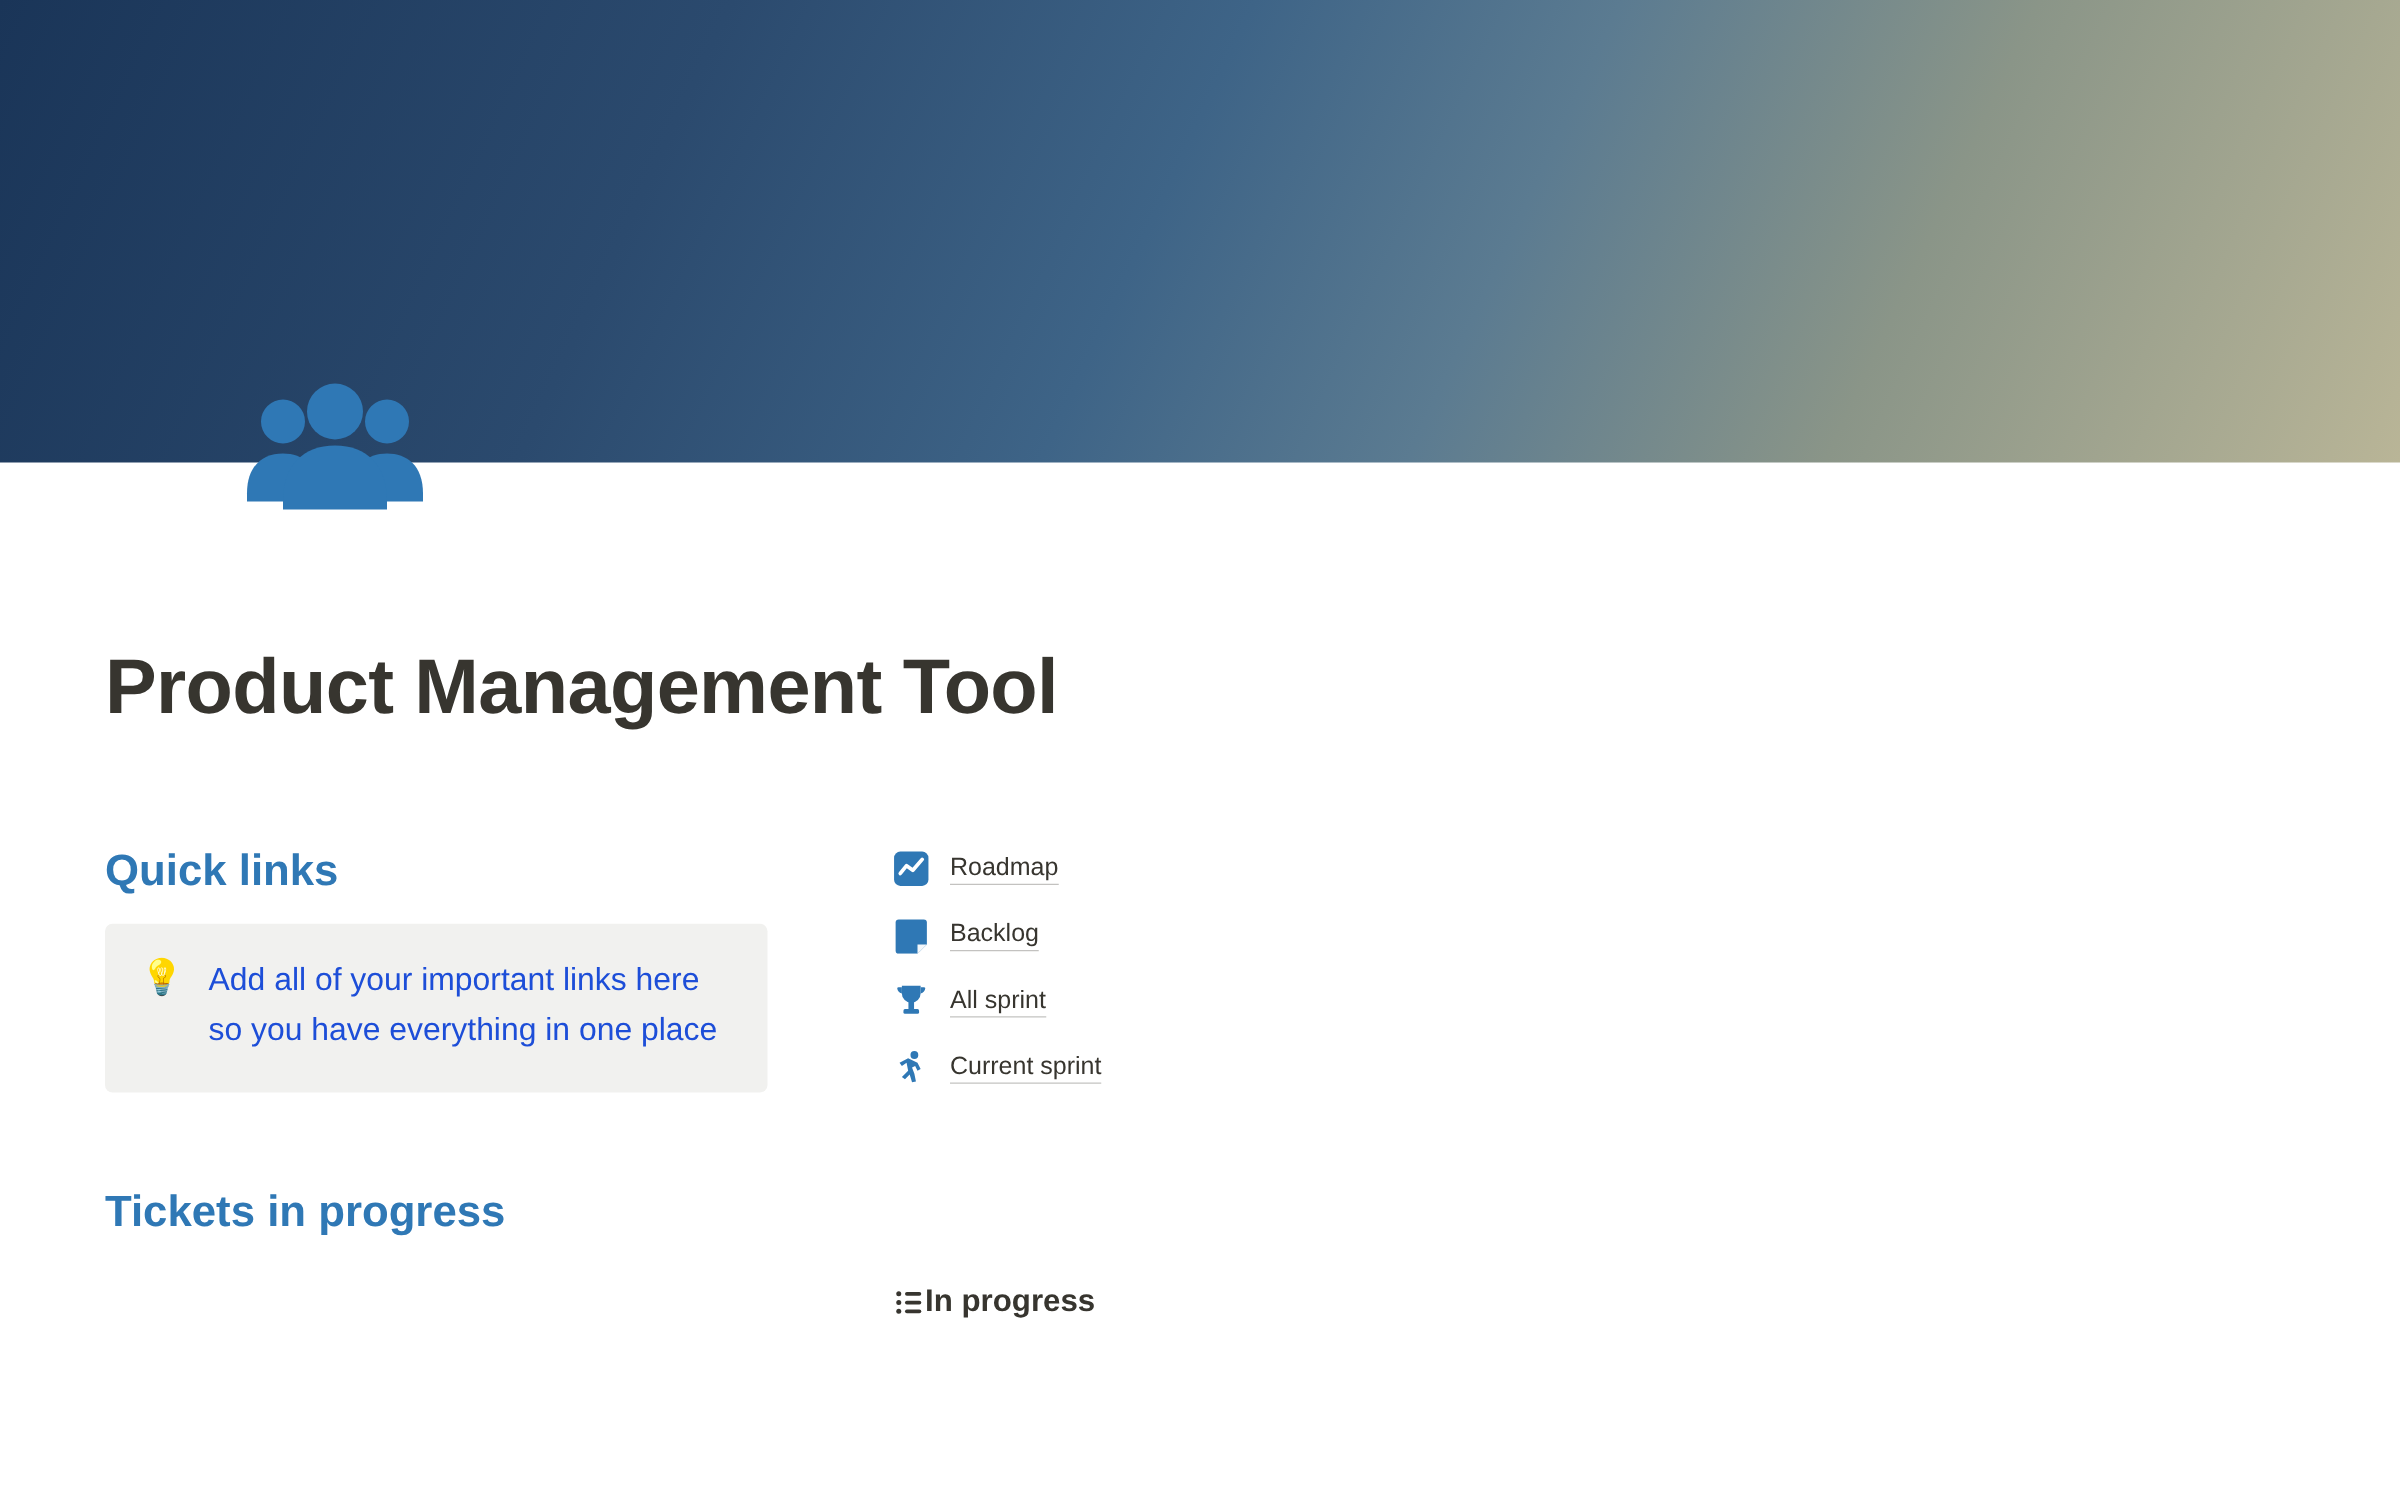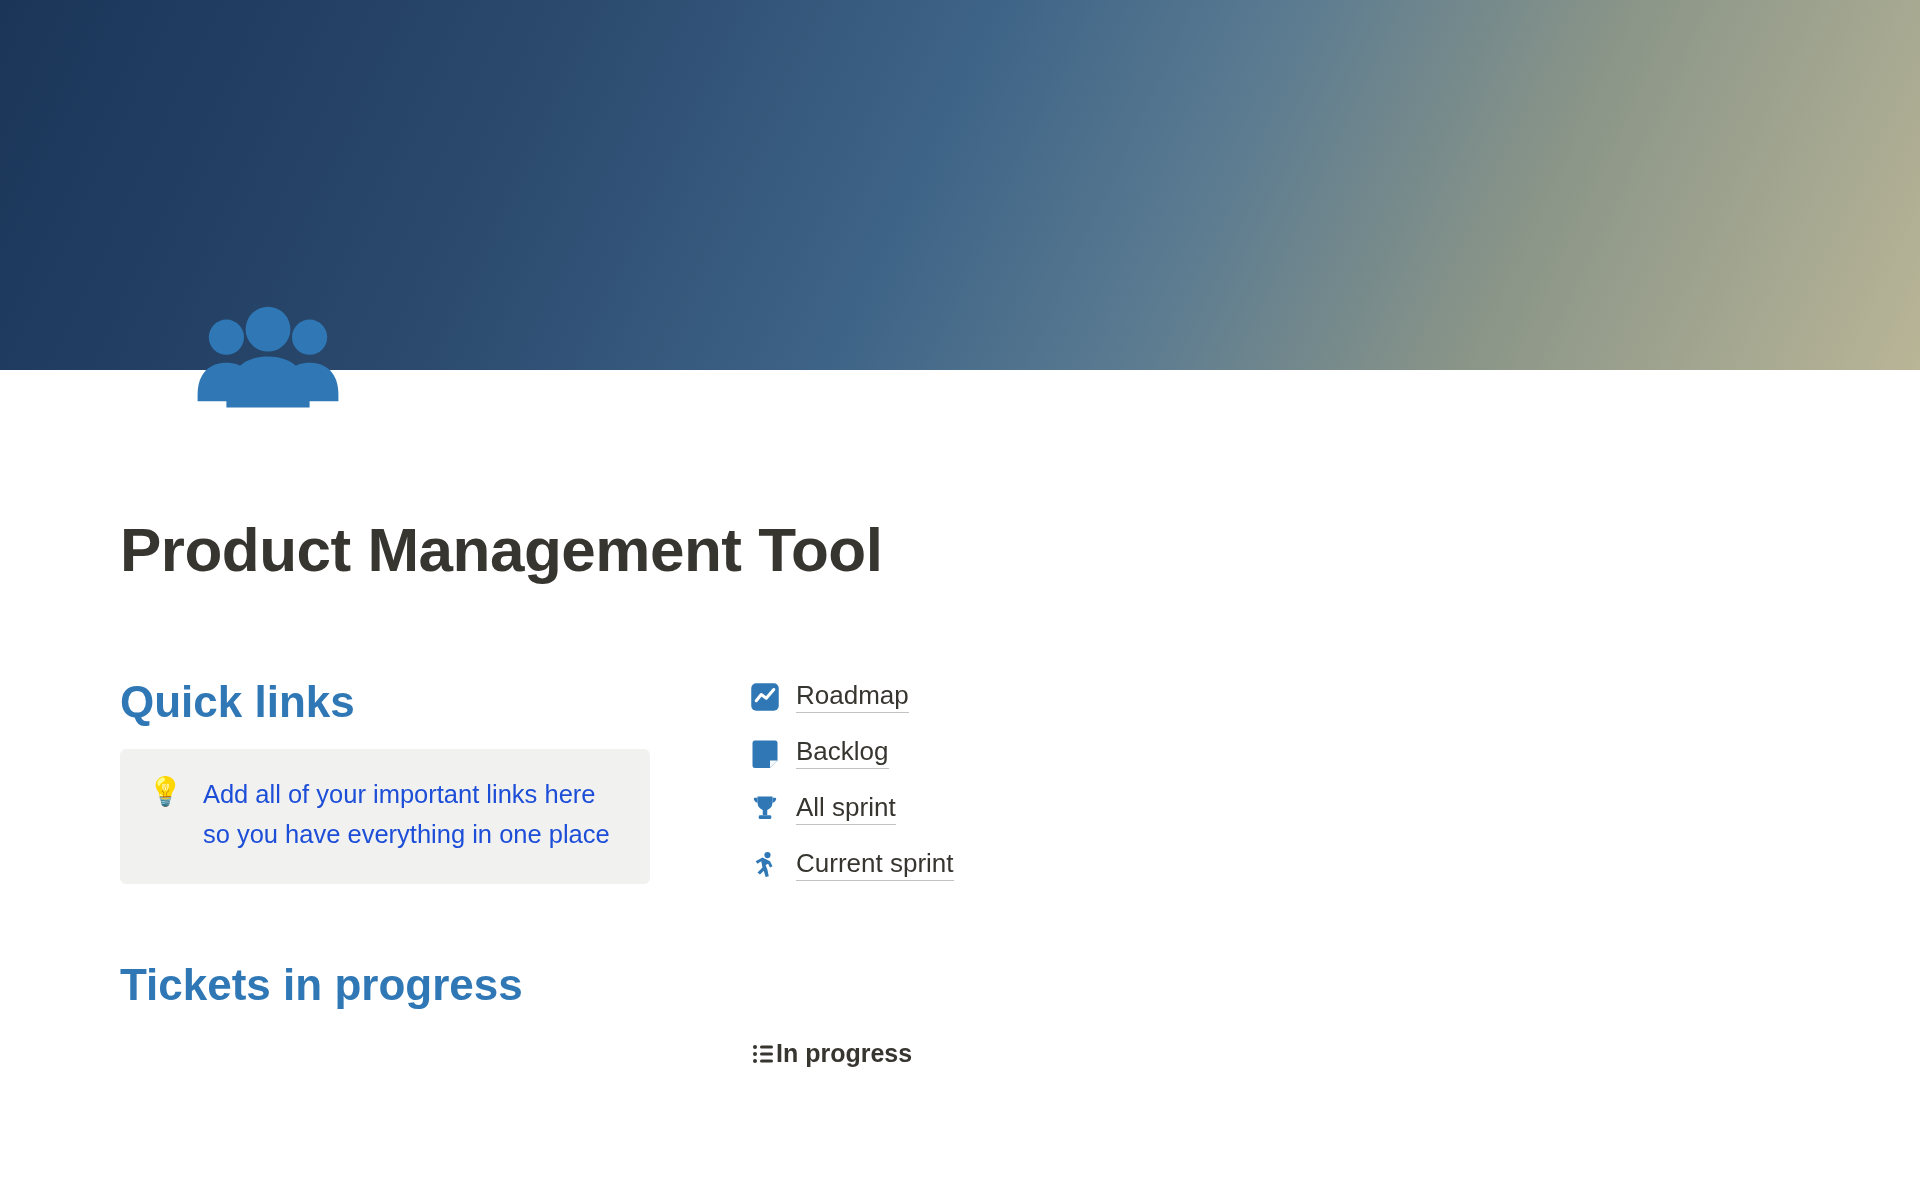--- a/index.html
+++ b/index.html
@@ -20,41 +20,41 @@
   .page-icon {
     position: absolute;
     left: 188px;
     top: 298px;
     width: 160px;
     height: 120px;
   }
   .page-icon svg { width: 100%; height: 100%; }
 
   .content {
-    padding: 0 120px;
+    padding: 0 84px;
     padding-top: 144px;
   }
 
   h1.title {
     font-size: 62px;
     font-weight: 700;
     color: #37352f;
     letter-spacing: -0.5px;
   }
 
   .cols {
     display: flex;
     gap: 100px;
     margin-top: 92px;
   }
   .col-left { width: 530px; flex: 0 0 530px; }
   .col-right { flex: 1; padding-top: 3px; }
 
   h2.section {
-    font-size: 44px;
+    font-size: 35px;
     font-weight: 700;
     color: #2f78b5;
     margin-bottom: 22px;
   }
 
   .callout {
     background: #f1f1ef;
     border-radius: 6px;
     padding: 26px 30px 30px 28px;
     display: flex;
@@ -70,21 +70,21 @@
 
   .link-list {
     display: flex;
     flex-direction: column;
     gap: 23px;
   }
   .link-item {
     display: flex;
     align-items: center;
     gap: 16px;
-    font-size: 26px;
+    font-size: 20px;
     color: #37352f;
     cursor: pointer;
   }
   .link-item .icon {
     width: 30px;
     height: 30px;
     display: inline-flex;
     align-items: center;
     justify-content: center;
     color: #2f78b5;

